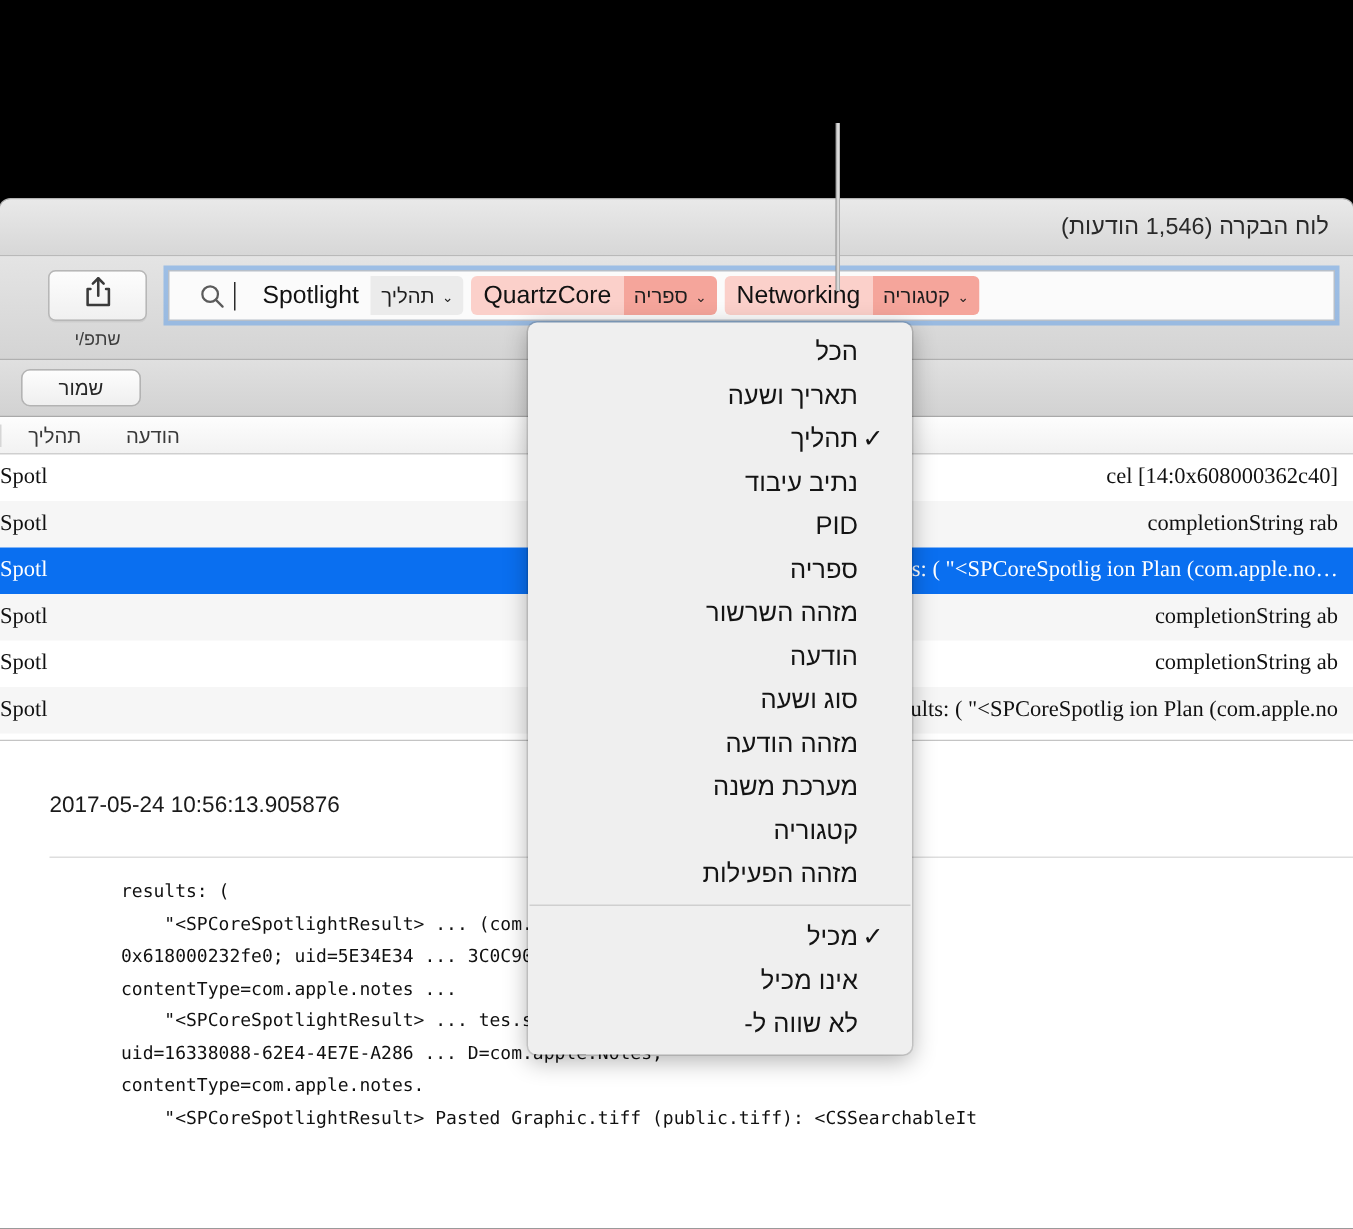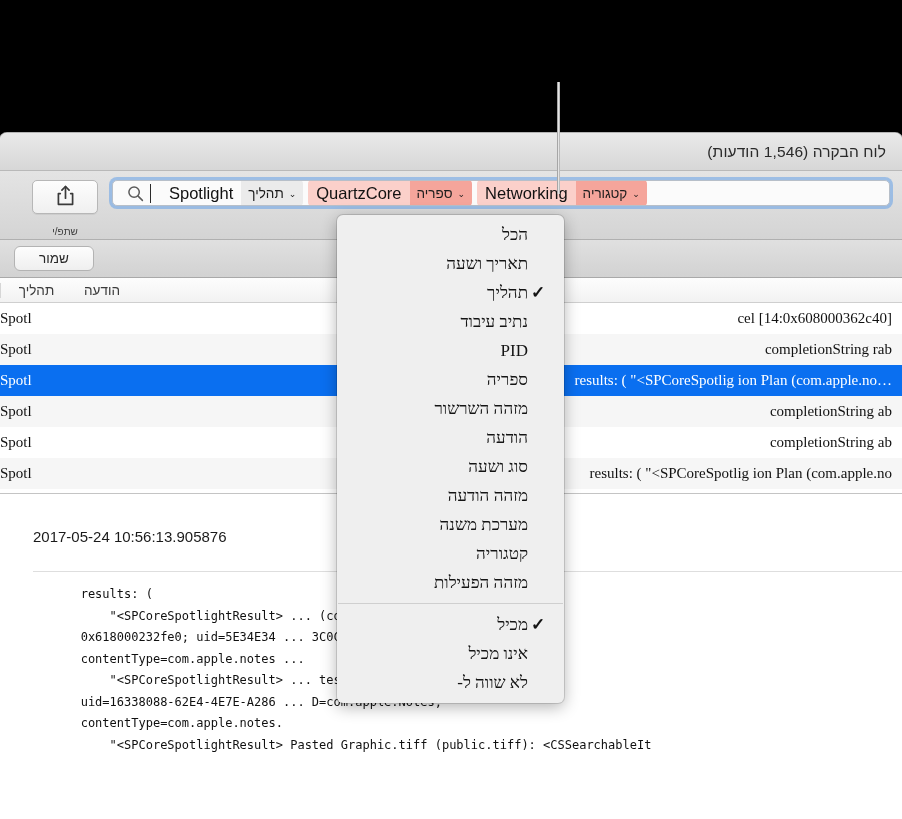--- a/index.html
+++ b/index.html
@@ -86,38 +86,38 @@
     background: linear-gradient(to bottom, #fdfdfd, #f0f0f0);
     border: 1px solid #b7b7b7;
     border-radius: 5px;
     display: flex;
     align-items: center;
     justify-content: center;
     box-shadow: 0 1px 0 rgba(0,0,0,0.06);
     cursor: default;
   }
   #share-label {
-    margin-top: 12px;
-    font-size: 10px;
+    margin-top: 5px;
+    font-size: 12px;
     color: #3c3c3c;
     text-align: center;
   }
 
   
   #search-field {
     flex: 1;
-    height: 26px;
+    height: 34px;
     background: #fbfbfb;
     border: 1px solid #b7bfc9;
-    border-radius: 5px;
+    border-radius: 0;
     box-shadow: 0 0 0 3px rgba(101,160,232,0.55);
     display: flex;
     flex-direction: row-reverse;
     align-items: center;
-    padding: 0 10px;
+    padding: 0 16px;
     box-sizing: border-box;
     overflow: hidden;
     position: relative;
   }
   #search-icon {
     width: 20px;
     height: 20px;
     margin-left: 2px;
     margin-right: 2px;
     flex: 0 0 auto;
@@ -290,30 +290,29 @@
     line-height: 21.5px;
     color: #101010;
     padding: 12px 0 0 59px;
     white-space: pre;
     overflow: hidden;
   }
 
   
   #filter-menu {
     position: absolute;
-    left: 337px;
+    left: 352px;
     top: 215px;
-    width: 227px;
+    width: 256px;
     background: #efefef;
     border-radius: 6px;
     box-shadow: 0 4px 16px rgba(0,0,0,0.30), 0 0 0 1px rgba(0,0,0,0.13);
     padding: 5px 0 6px 0;
     z-index: 50;
     box-sizing: border-box;
-    font-family: Liberation Serif, serif;
   }
   .menu-item {
     height: 29px;
     display: flex;
     flex-direction: row-reverse;
     align-items: center;
     padding: 0 16px 0 14px;
     font-size: 17px;
     color: #141414;
     cursor: default;

